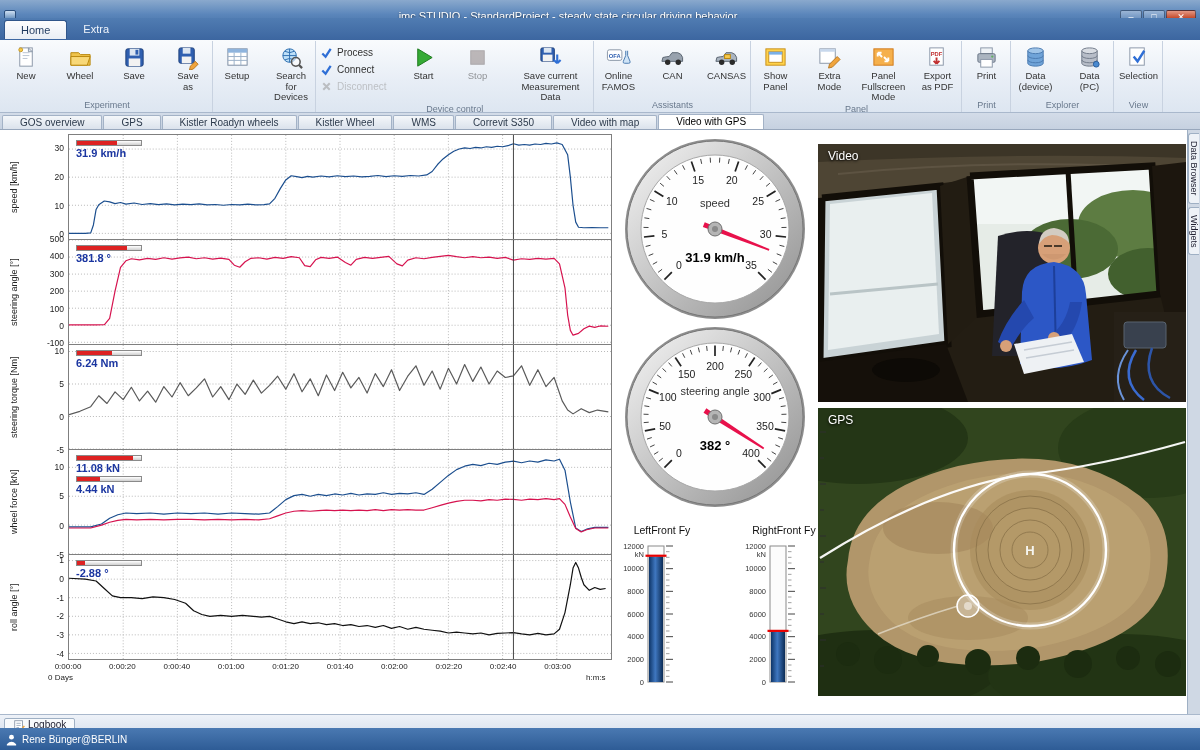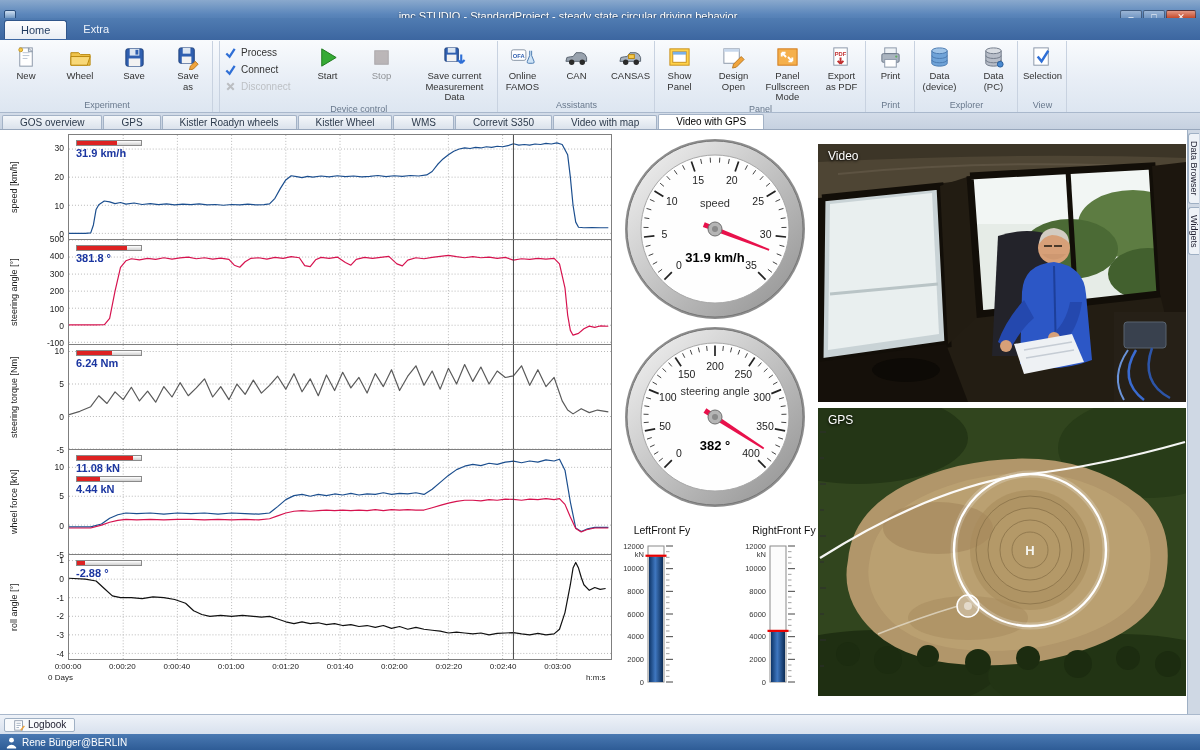--- a/index.html
+++ b/index.html
@@ -71,21 +71,21 @@
   #gps{left:818px;top:408px;width:368px;height:288px;}
   
   #sidetabs{position:absolute;right:0;top:130px;bottom:32px;width:13px;background:#cfd8e4;border-left:1px solid #9fb0c4;}
   .vtab{writing-mode:vertical-rl;font-size:9px;color:#223;background:#eef2f7;border:1px solid #9fb0c4;border-right:none;
     padding:7px 0;margin-top:3px;border-radius:3px 0 0 3px;text-align:center;}
   
   #logbar{position:absolute;left:0;right:0;bottom:16px;height:20px;background:linear-gradient(#eef2f8,#d8e1ee);
     border-top:1px solid #a9b8cc;display:flex;align-items:center;}
   .logtab{display:inline-flex;align-items:center;gap:3px;margin-left:4px;font-size:10px;color:#223;
     background:#f8fafc;border:1px solid #9fb0c4;border-radius:2px;padding:0 8px;height:14px;}
-  #statusbar{position:absolute;left:0;right:0;bottom:0;height:16px;background:linear-gradient(#4a79b2,#2e5c96);
+  #statusbar{position:absolute;left:0;right:0;bottom:0;height:22px;background:linear-gradient(#4a79b2,#2e5c96);
     display:flex;align-items:center;gap:4px;padding-left:5px;color:#fff;font-size:10px;}
 </style>
 </head>
 <body>
 
 <div id="app">
 
   <div id="titlebar">
     <div id="appicon"></div>
     <div class="title">imc STUDIO - StandardProject - steady state circular driving behavior</div>
@@ -142,20 +142,43 @@
                 <rect x="6" y="12" width="10" height="7" fill="#f2f2f2"></rect>
                 <path d="M15 22 l5 -5 l3 3 l-5 5 l-4 1 z" fill="#f0a43c" stroke="#b87820"></path>
               </svg>
             </span>
             <span class="rlab">Save as</span>
           </div>
         </div>
         <div class="rglabel">Experiment</div>
       </div>
       <div class="rgroup">
+        <div class="ritems">
+          <div class="rbtn">
+            <span class="ic">
+              <svg width="25" height="25" viewBox="0 0 26 26">
+                <rect x="3" y="4" width="20" height="17" fill="#fff" stroke="#7a8aa0"></rect>
+                <rect x="3" y="4" width="20" height="4" fill="#8fb4dd"></rect>
+                <path d="M3 12 h20 M3 16 h20 M9.5 8 v13 M16.5 8 v13" stroke="#9ab0c8" fill="none"></path>
+              </svg>
+            </span>
+            <span class="rlab">Setup</span>
+          </div>
+          <div class="rbtn">
+            <span class="ic">
+              <svg width="25" height="25" viewBox="0 0 26 26">
+                <circle cx="11" cy="11" r="7" fill="#bfe0f8" stroke="#2f6fb0"></circle>
+                <path d="M4 11 h14 M11 4 v14 M6 6.5 q5 3 10 0 M6 15.5 q5 -3 10 0" stroke="#2f6fb0" fill="none"></path>
+                <circle cx="17.5" cy="17.5" r="4.5" fill="rgba(255,255,255,.5)" stroke="#555" stroke-width="1.6"></circle>
+                <line x1="20.8" y1="20.8" x2="24" y2="24" stroke="#555" stroke-width="2.4"></line>
+              </svg>
+            </span>
+            <span class="rlab">Search for Devices</span>
+          </div>
+        </div>
         <div class="rglabel"></div>
       </div>
       <div class="rgroup">
         <div class="ritems">
           <div class="rsmallcol">
             <div class="rsmall">
               <span class="ic">
                 <svg width="13" height="13" viewBox="0 0 14 14">
                   <path d="M2.5 8 l3.5 3.5 l5.5 -8.5" stroke="#2f6fd6" stroke-width="2.4" fill="none"></path>
                 </svg>
@@ -258,21 +281,21 @@
             <span class="rlab">Show Panel</span>
           </div>
           <div class="rbtn">
             <span class="ic">
               <svg width="25" height="25" viewBox="0 0 26 26">
                 <rect x="3" y="4" width="16" height="15" fill="#fff" stroke="#8a97a8"></rect>
                 <rect x="3" y="4" width="16" height="3" fill="#c8d8ec"></rect>
                 <path d="M13 20 l8 -8 l3 3 l-8 8 l-4 1 z" fill="#f0a43c" stroke="#b87820"></path>
               </svg>
             </span>
-            <span class="rlab">Design Open</span>
+            <span class="rlab">Extra Mode</span>
           </div>
           <div class="rbtn">
             <span class="ic">
               <svg width="25" height="25" viewBox="0 0 26 26">
                 <rect x="3" y="4" width="20" height="17" fill="#f5b04c" stroke="#d07818"></rect>
                 <path d="M7 8 l4.5 4.5 M18 17 l-4.5 -4.5 M7 8 h4 M7 8 v4 M18 17 h-4 M18 17 v-4" stroke="#fff" stroke-width="2" fill="none"></path>
               </svg>
             </span>
             <span class="rlab">Panel Fullscreen Mode</span>
           </div>

